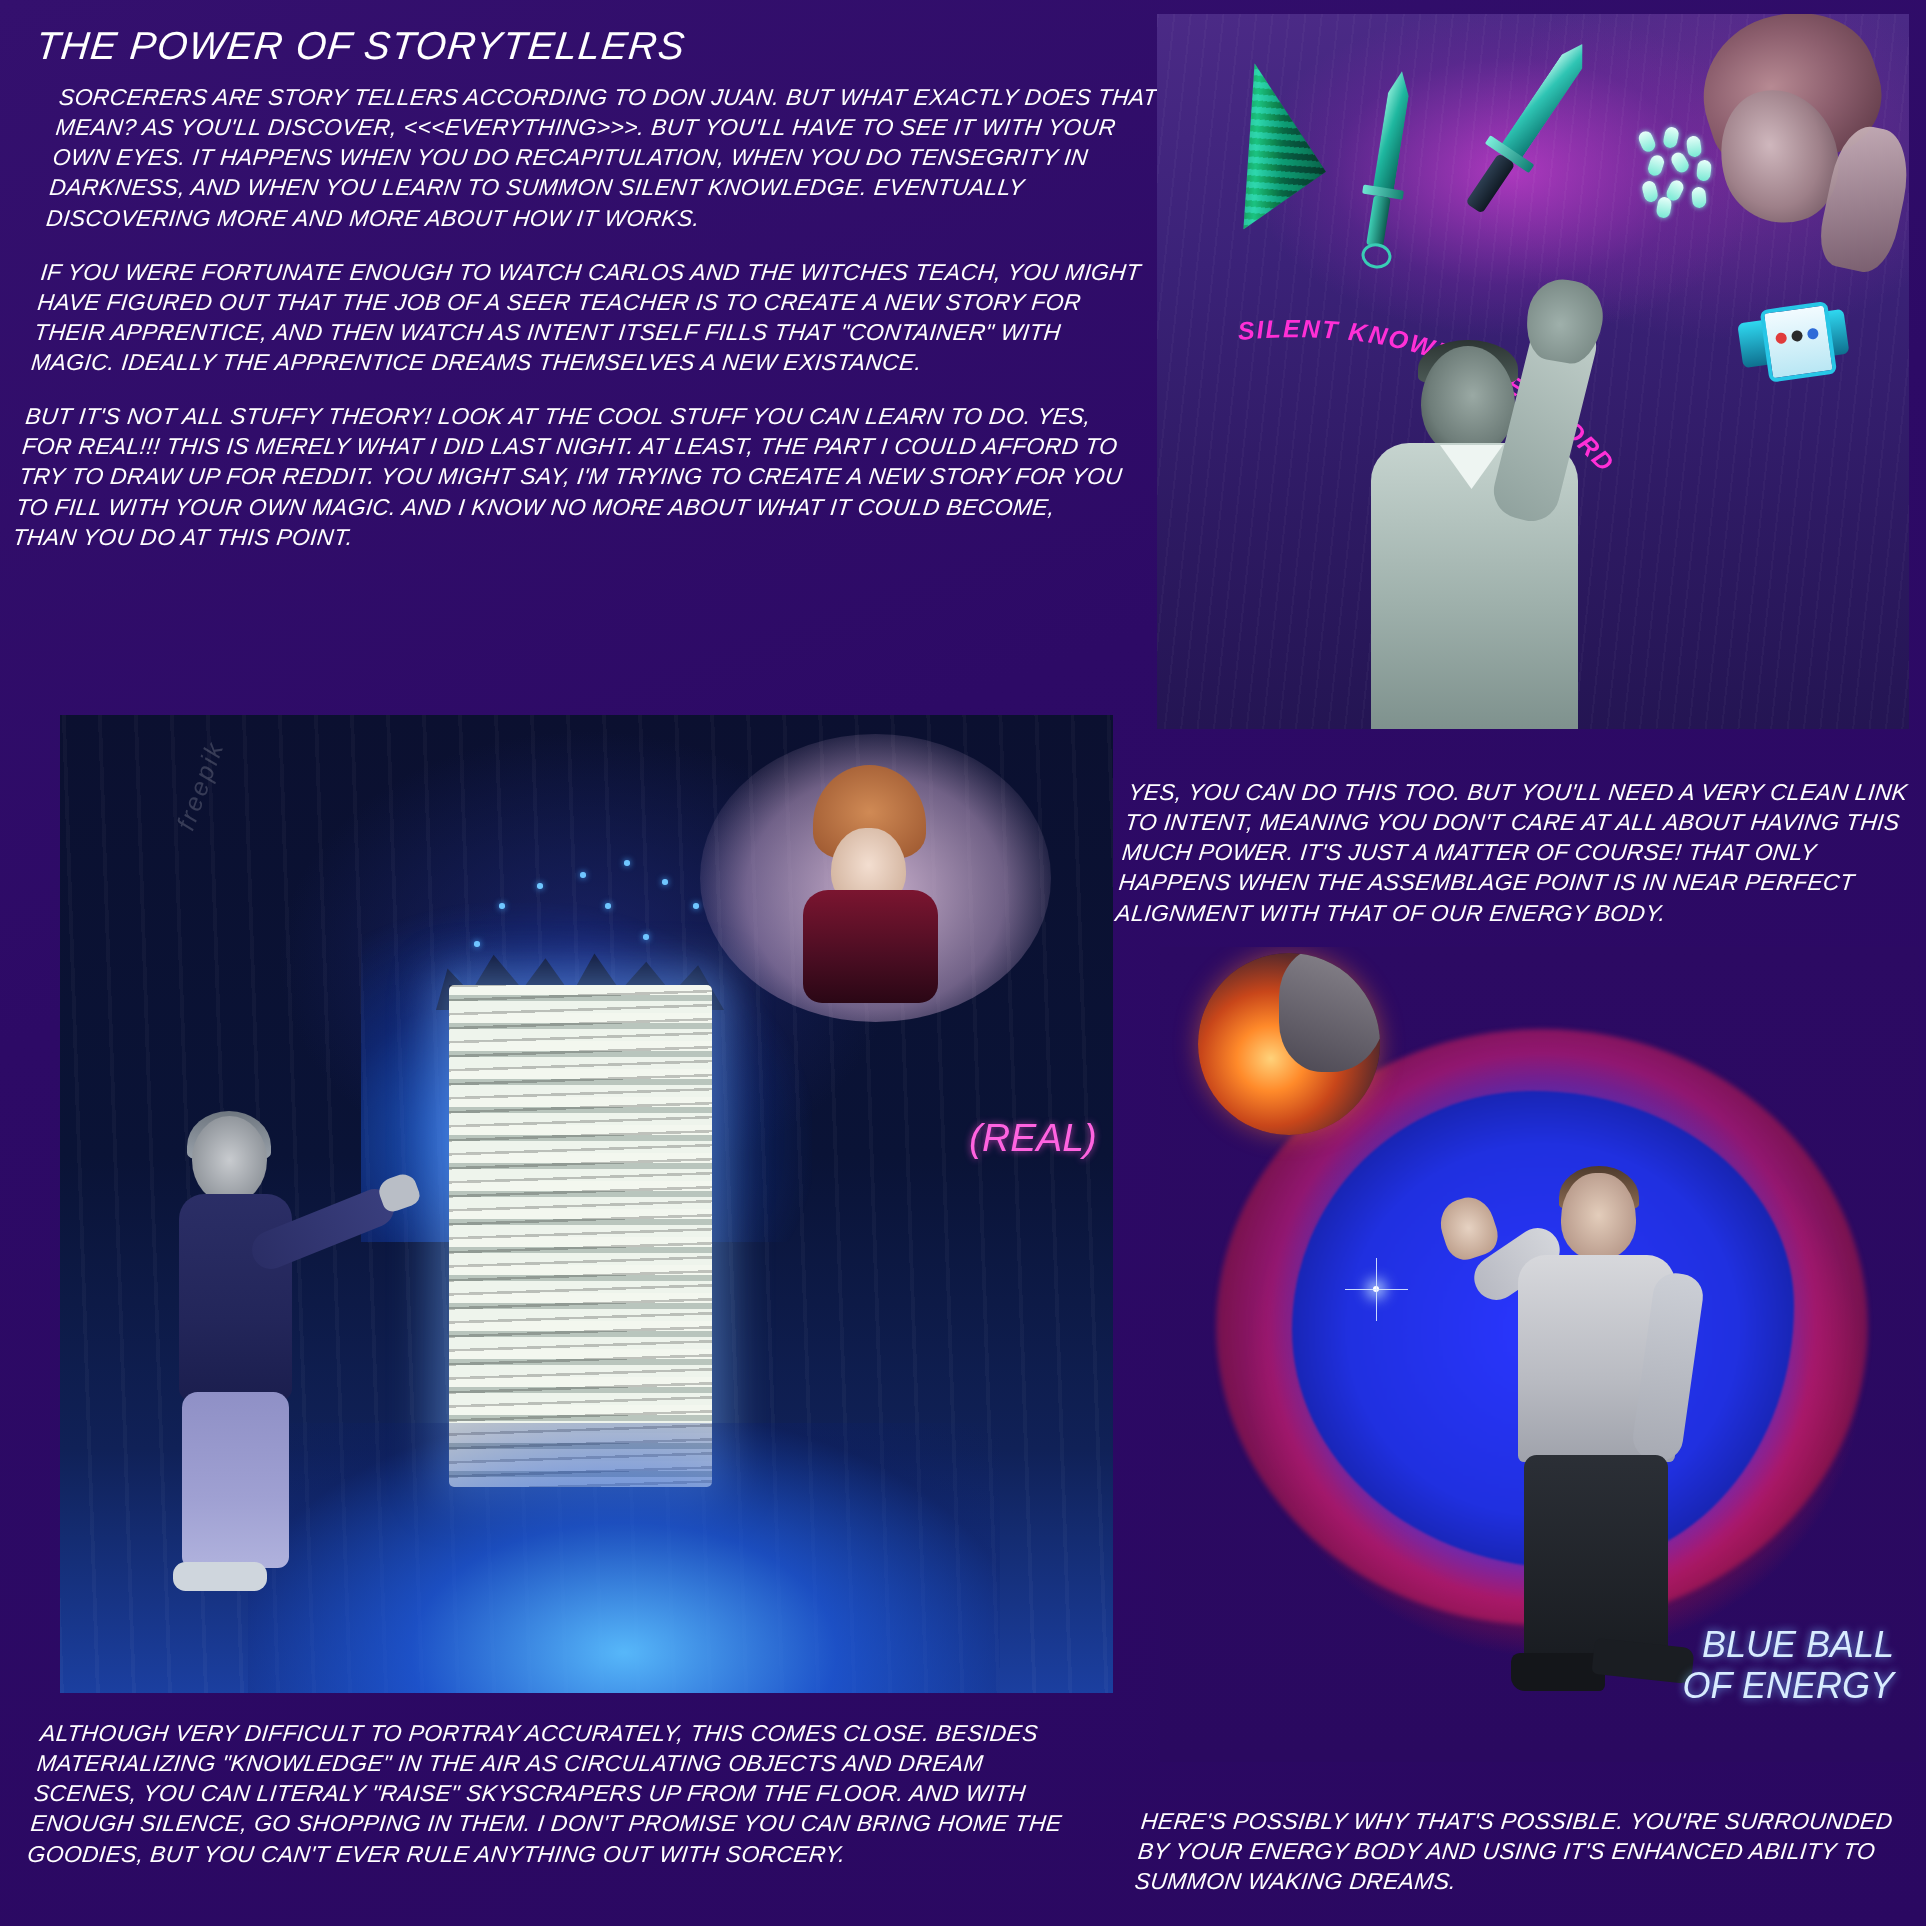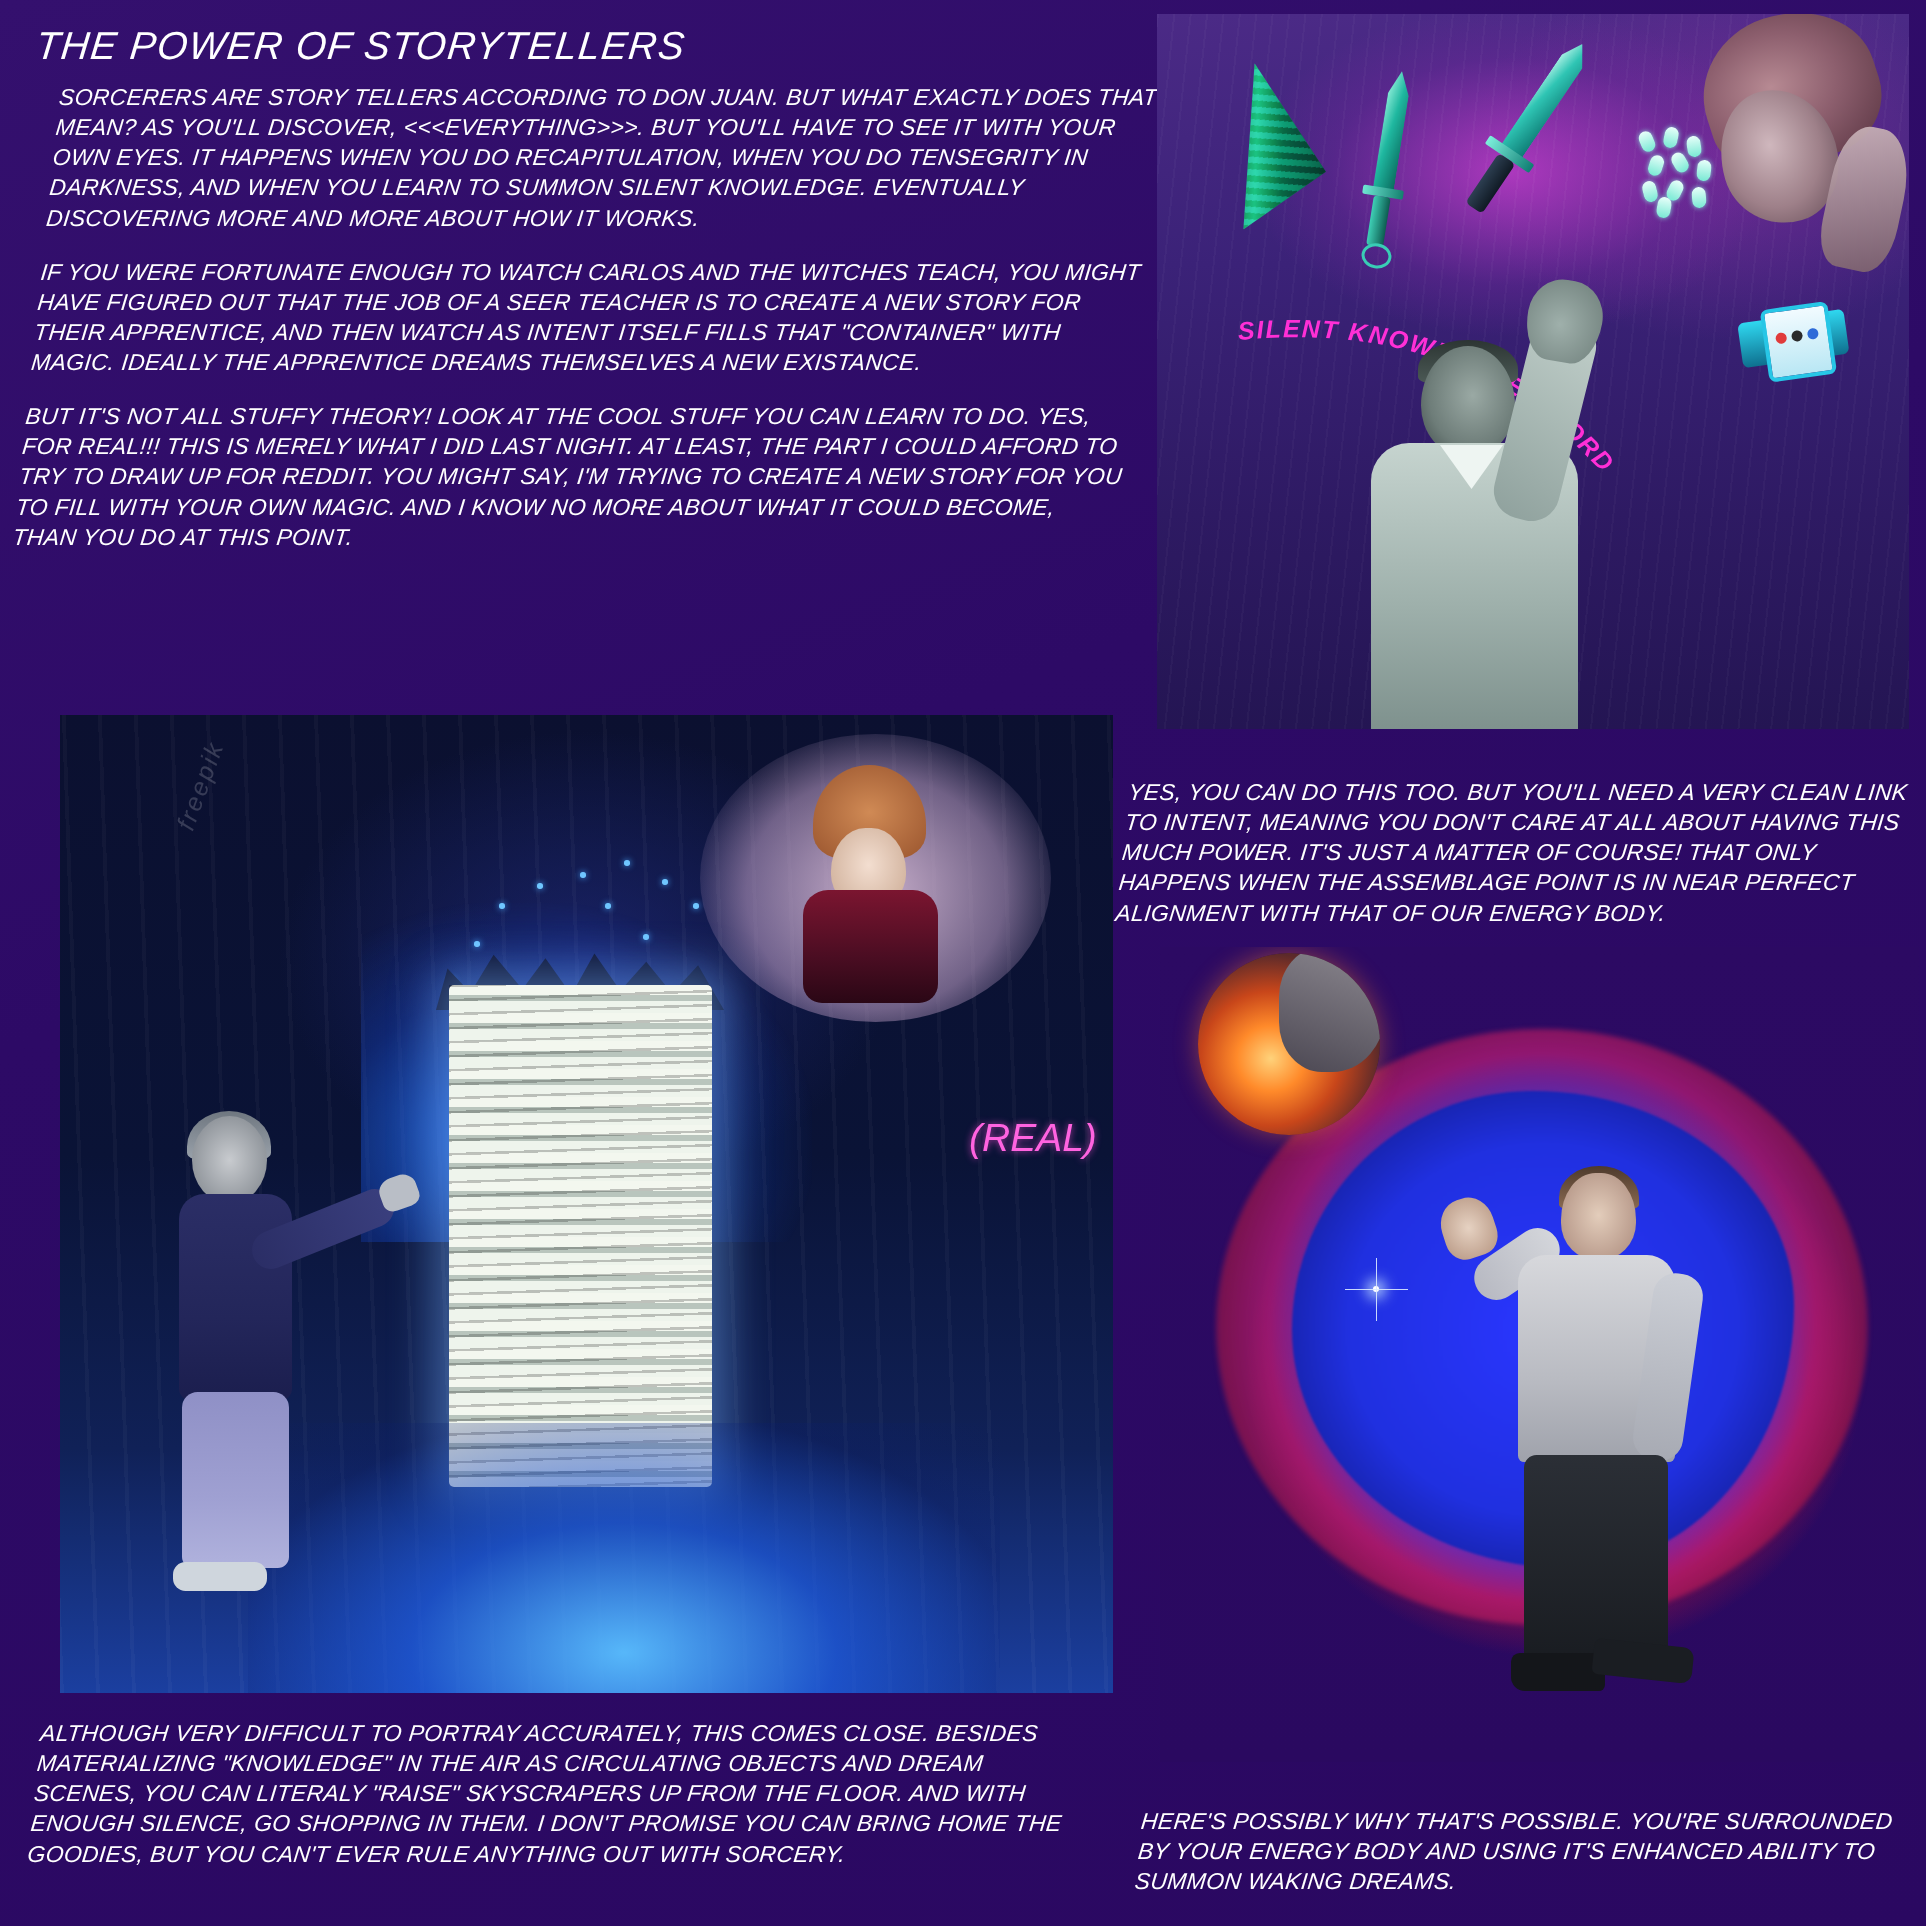--- a/index.html
+++ b/index.html
@@ -575,19 +575,23 @@
       <div class="hand-up"></div>
       <div class="hair"></div>
       <div class="head"></div>
       <div class="torso"></div>
       <div class="arm-side"></div>
       <div class="pants"></div>
       <div class="shoe-l"></div>
       <div class="shoe-r"></div>
     </div>
 
+    <div class="label-ball">
+      <div>BLUE BALL</div>
+      <div>OF ENERGY</div>
+    </div>
   </div>
 
   <div class="body-text" id="bottom-left-text">ALTHOUGH VERY DIFFICULT TO PORTRAY ACCURATELY, THIS COMES CLOSE. BESIDES MATERIALIZING "KNOWLEDGE" IN THE AIR AS CIRCULATING OBJECTS AND DREAM SCENES, YOU CAN LITERALY "RAISE" SKYSCRAPERS UP FROM THE FLOOR.  AND WITH ENOUGH SILENCE, GO SHOPPING IN THEM. I DON'T PROMISE YOU CAN BRING HOME THE GOODIES, BUT YOU CAN'T EVER RULE ANYTHING OUT WITH SORCERY.</div>
   <div class="body-text" id="bottom-right-text">HERE'S POSSIBLY WHY THAT'S POSSIBLE. YOU'RE SURROUNDED BY YOUR ENERGY BODY AND USING IT'S ENHANCED ABILITY TO SUMMON WAKING DREAMS.</div>
 
 </div>
 
 
 </body></html>

